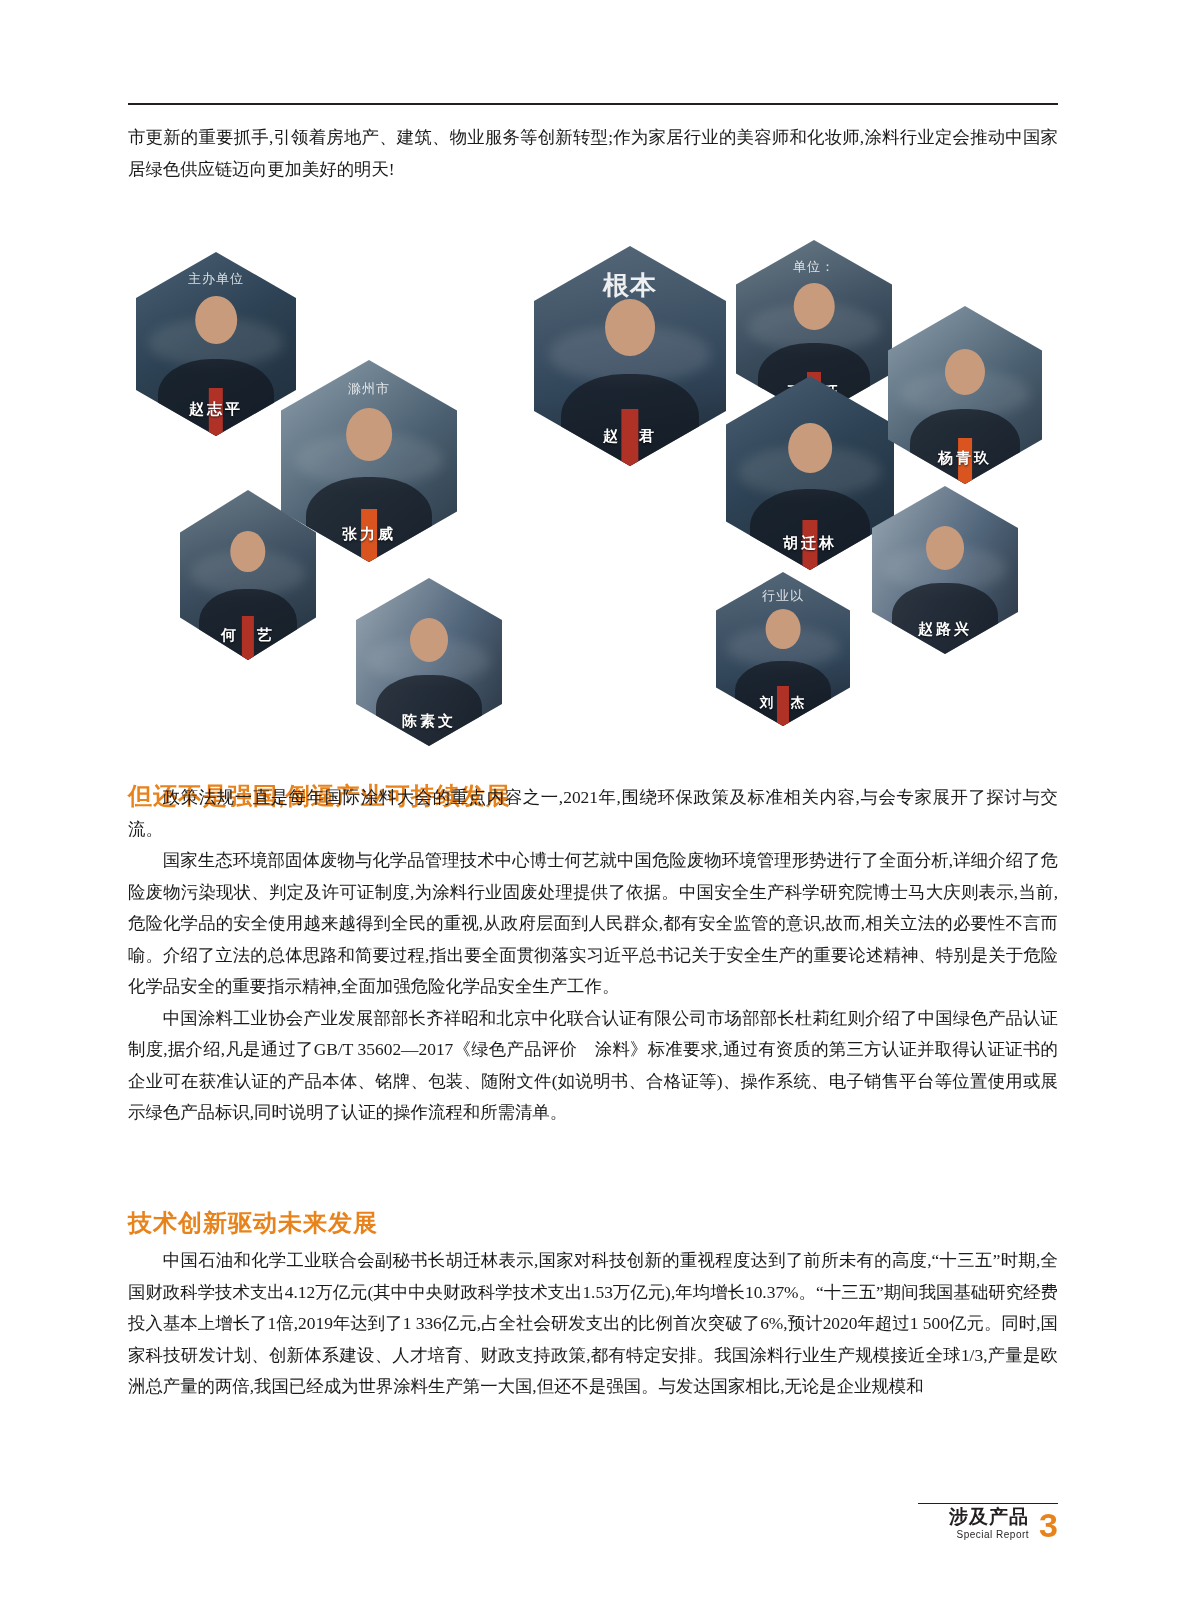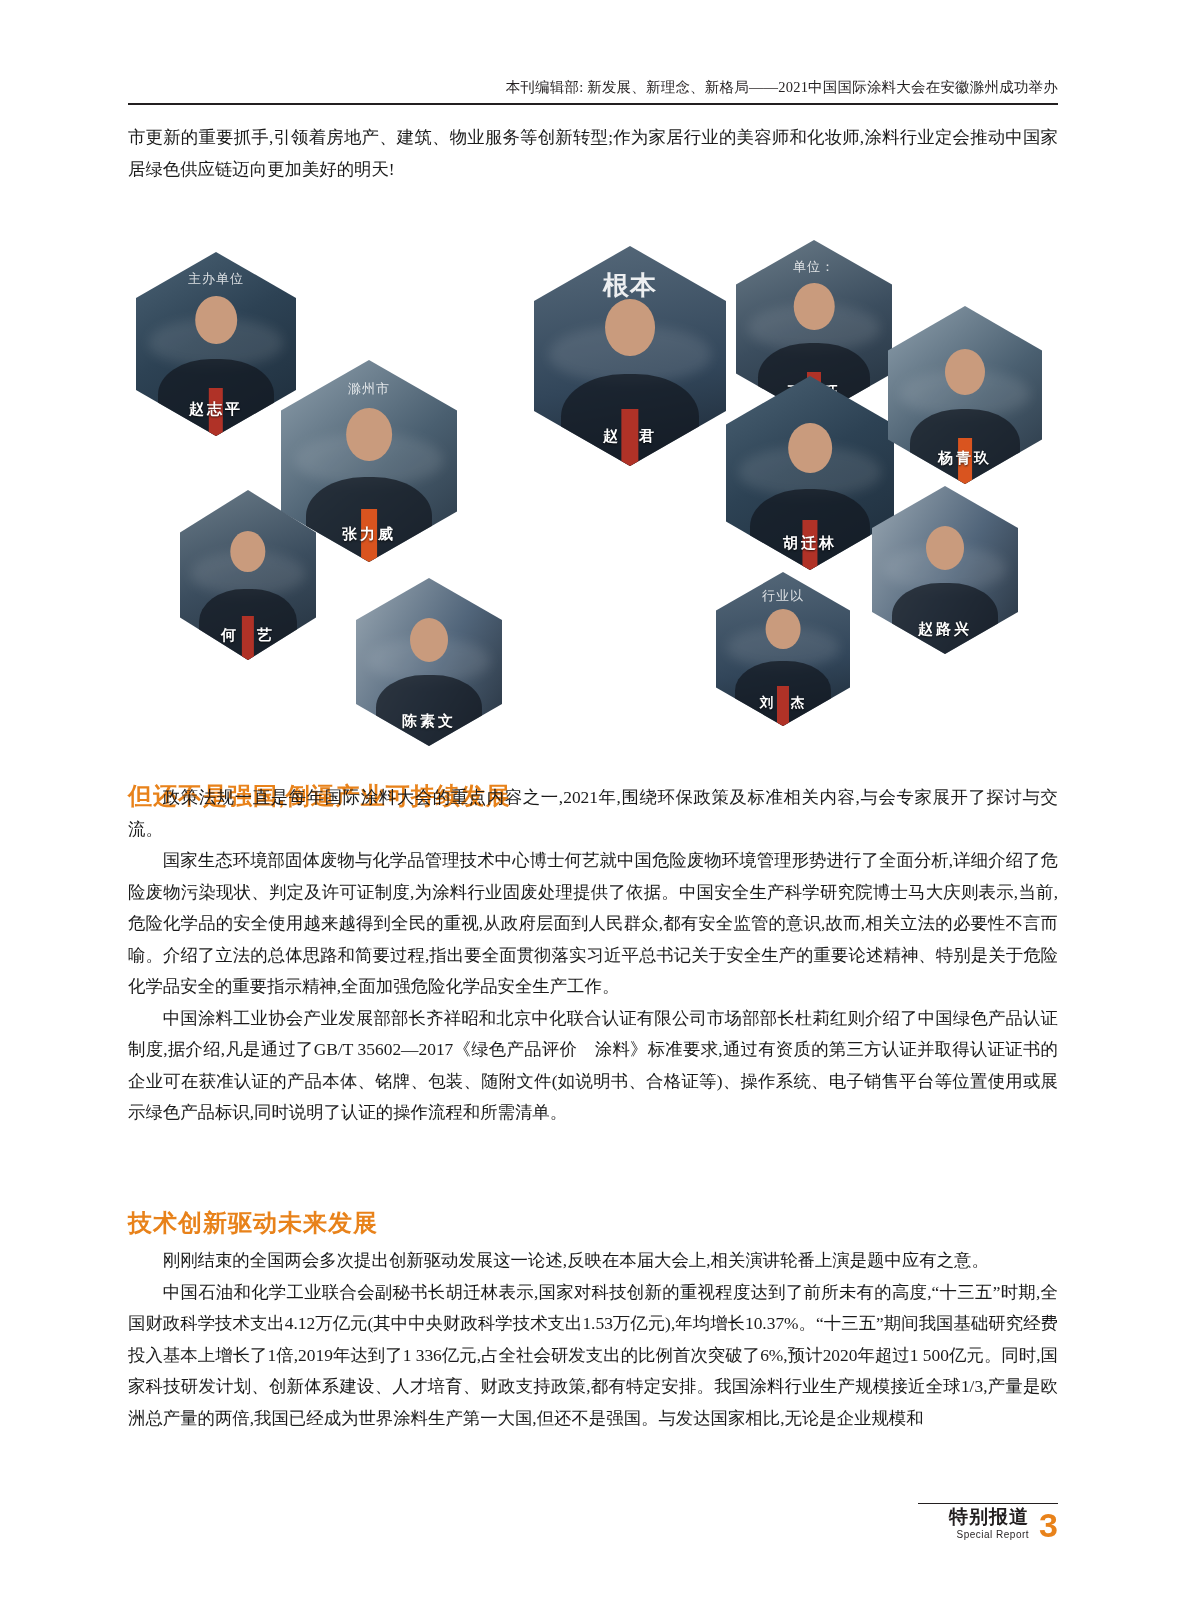--- a/index.html
+++ b/index.html
@@ -204,21 +204,20 @@
     font-weight: 700;
     color: #e8821a;
     line-height: 34px;
   }
 </style>
 </head>
 <body>
 
 <div class="page">
 
-  <div class="runhead">本刊编辑部: 新发展、新理念、新格局——2021中国国际涂料大会在安徽滁州成功举办</div>
   <div class="runhead-rule"></div>
 
   <div class="col intro">
     <p class="para noindent">市更新的重要抓手,引领着房地产、建筑、物业服务等创新转型;作为家居行业的美容师和化妆师,涂料行业定会推动中国家居绿色供应链迈向更加美好的明天!</p>
   </div>
 
   <div class="hex-cluster">
 
     <div class="hex bg-a" style="left:8px; top:24px; width:160px; height:184px;">
       <div class="photo">
@@ -328,26 +327,25 @@
 
   <div class="section-head" style="top:780px;">但还不是强国,倒逼产业可持续发展</div>
   <div class="col" style="top:782px;">
     <p class="para">政策法规一直是每年国际涂料大会的重点内容之一,2021年,围绕环保政策及标准相关内容,与会专家展开了探讨与交流。</p>
     <p class="para">国家生态环境部固体废物与化学品管理技术中心博士何艺就中国危险废物环境管理形势进行了全面分析,详细介绍了危险废物污染现状、判定及许可证制度,为涂料行业固废处理提供了依据。中国安全生产科学研究院博士马大庆则表示,当前,危险化学品的安全使用越来越得到全民的重视,从政府层面到人民群众,都有安全监管的意识,故而,相关立法的必要性不言而喻。介绍了立法的总体思路和简要过程,指出要全面贯彻落实习近平总书记关于安全生产的重要论述精神、特别是关于危险化学品安全的重要指示精神,全面加强危险化学品安全生产工作。</p>
     <p class="para">中国涂料工业协会产业发展部部长齐祥昭和北京中化联合认证有限公司市场部部长杜莉红则介绍了中国绿色产品认证制度,据介绍,凡是通过了GB/T 35602—2017《绿色产品评价　涂料》标准要求,通过有资质的第三方认证并取得认证证书的企业可在获准认证的产品本体、铭牌、包装、随附文件(如说明书、合格证等)、操作系统、电子销售平台等位置使用或展示绿色产品标识,同时说明了认证的操作流程和所需清单。</p>
   </div>
 
   <div class="section-head" style="top:1207px;">技术创新驱动未来发展</div>
   <div class="col" style="top:1245px;">
-    <p class="para">刚刚结束的全国两会多次提出创新驱动发展这一论述,反映在本届大会上,相关演讲轮番上演是题中应有之意。</p>
     <p class="para">中国石油和化学工业联合会副秘书长胡迁林表示,国家对科技创新的重视程度达到了前所未有的高度,“十三五”时期,全国财政科学技术支出4.12万亿元(其中中央财政科学技术支出1.53万亿元),年均增长10.37%。“十三五”期间我国基础研究经费投入基本上增长了1倍,2019年达到了1 336亿元,占全社会研发支出的比例首次突破了6%,预计2020年超过1 500亿元。同时,国家科技研发计划、创新体系建设、人才培育、财政支持政策,都有特定安排。我国涂料行业生产规模接近全球1/3,产量是欧洲总产量的两倍,我国已经成为世界涂料生产第一大国,但还不是强国。与发达国家相比,无论是企业规模和</p>
   </div>
 
   <div class="footer-rule"></div>
   <div class="footer">
     <div class="footer-labels">
-      <div class="footer-cn">特别报道</div>
+      <div class="footer-cn">涉及产品</div>
       <div class="footer-en">Special Report</div>
     </div>
     <div class="page-no">3</div>
   </div>
 
 </div>
 
 </body></html>

